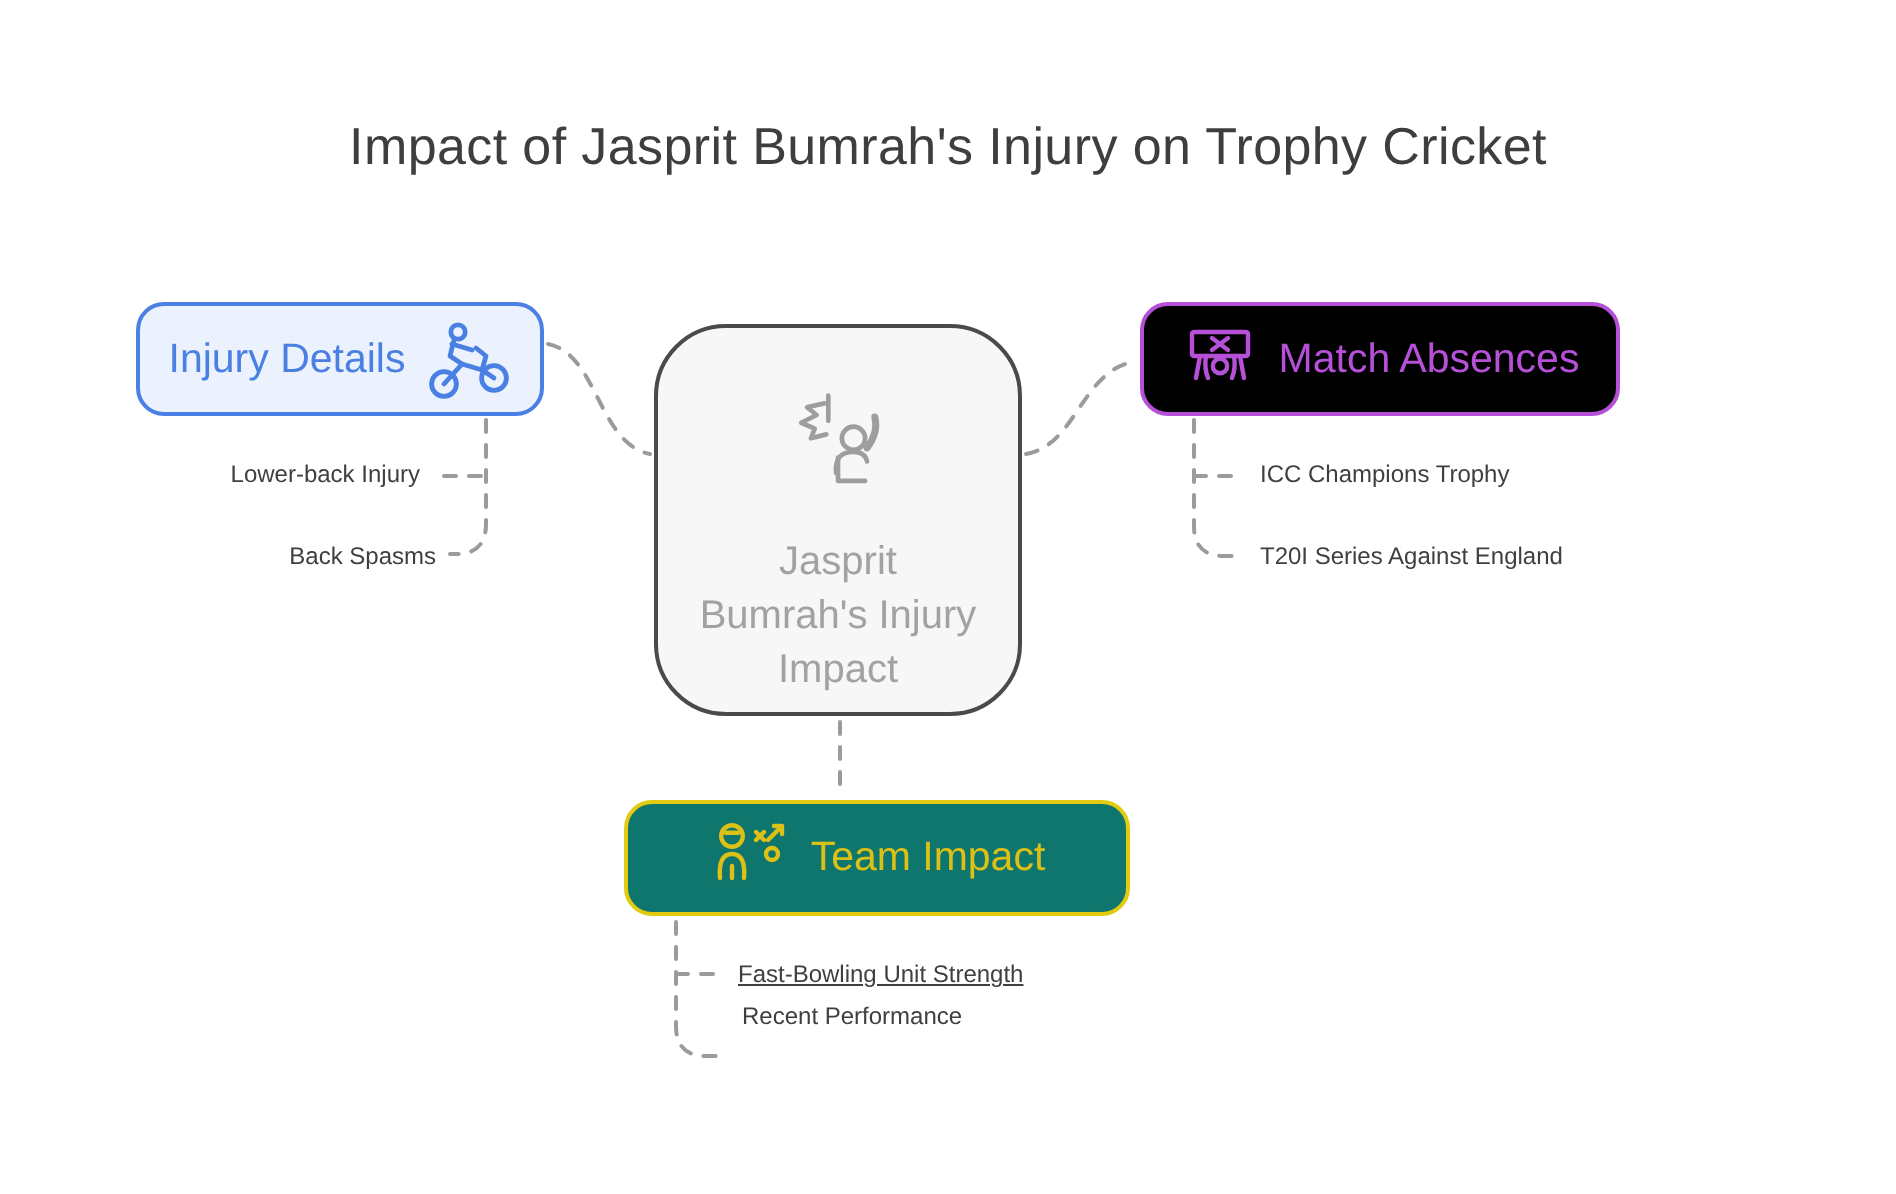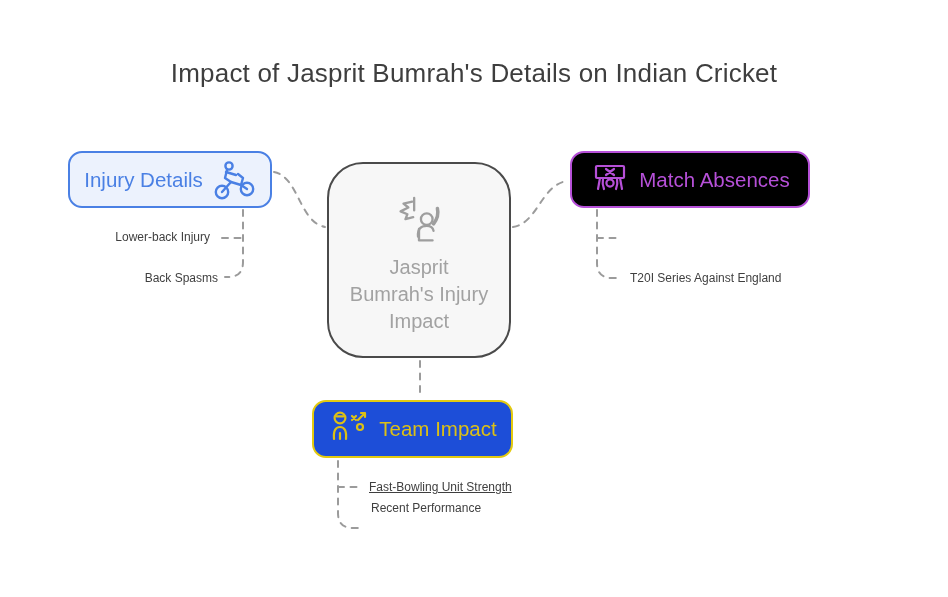--- a/index.html
+++ b/index.html
@@ -22,28 +22,28 @@
   }
   .node-injury {
     left:68px; top:151px; width:204px; height:57px;
     border:2px solid #4a80e4; background:#ecf2fd; color:#4a80e4;
   }
   .node-match {
     left:570px; top:151px; width:240px; height:57px;
     border:2px solid #b650d8; background:#000000; color:#b650d8;
   }
   .node-team {
-    left:312px; top:400px; width:201px; height:58px;
-    border:2px solid #e3ca10; background:#1d4ed8; color:#dcc015;
+    left:312px; top:400px; width:253px; height:58px;
+    border:2px solid #e3ca10; background:#0f766e; color:#dcc015;
   }
   .node-center {
     left:327px; top:162px; width:184px; height:196px;
     border:2.5px solid #4a4a4a; border-radius:36px; background:#f7f7f7;
     display:flex; flex-direction:column; align-items:center;
-    justify-content:flex-start; padding-top:28px; gap:0;
+    justify-content:flex-start; padding-top:28px; gap:14px;
   }
   .center-label {
     width:142px; text-align:center; color:#a2a2a2;
     font-size:20px; line-height:27px; font-weight:400; white-space:normal;
   }
   .item {
     position:absolute; font-size:12px; line-height:24px; color:#3f3f3f; white-space:nowrap;
   }
   .item-l1 { right:738px; top:225px; }
   .item-l2 { right:730px; top:266px;margin-left:46px; }
@@ -52,21 +52,21 @@
   .item-b1 { left:369px;  top:475px;text-decoration:underline; }
   .item-b2 { left:371px;  top:496px; }
   .bicon { flex:0 0 auto; }
   .bicon path, .bicon circle, .bicon rect { fill:none; stroke-linecap:round; stroke-linejoin:round; }
 </style>
 </head>
 <body>
 
 <div class="canvas">
 
-  <h1 class="title">Impact of Jasprit Bumrah's Details on Indian Cricket</h1>
+  <h1 class="title">Impact of Jasprit Bumrah's Injury on Trophy Cricket</h1>
 
   <svg class="connectors" width="948" height="597" aria-hidden="true">
     <path d="M274 172 C299 177 299 222 325 227"></path>
     <path d="M513 227 C538 223 541 185 567 181"></path>
     <path d="M420 361 L420 398"></path>
     <path d="M243 210 L243 262 Q243 277 228 277 L225 277"></path>
     <path d="M222 238 L243 238"></path>
     <path d="M597 210 L597 263 Q597 278 612 278 L622 278"></path>
     <path d="M597 238 L619 238"></path>
     <path d="M338 461 L338 513 Q338 528 353 528 L360 528"></path>
@@ -129,17 +129,18 @@
         <path d="M24 8 L28 12 M28 8 L24 12"></path>
         <path d="M30 12 L37 5 M33 5 L37 5 L37 9"></path>
         <circle cx="32" cy="19" r="3"></circle>
       </g>
     </svg>
     <span>Team Impact</span>
   </div>
 
   <div class="item item-l1">Lower-back Injury</div>
   <div class="item item-l2">Back Spasms</div>
+  <div class="item item-r1">ICC Champions Trophy</div>
   <div class="item item-r2">T20I Series Against England</div>
   <div class="item item-b1">Fast-Bowling Unit Strength</div>
   <div class="item item-b2">Recent Performance</div>
 
 </div>
 
 </body></html>

